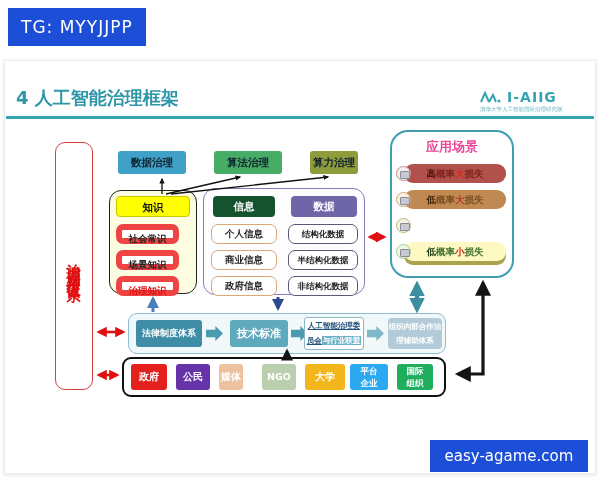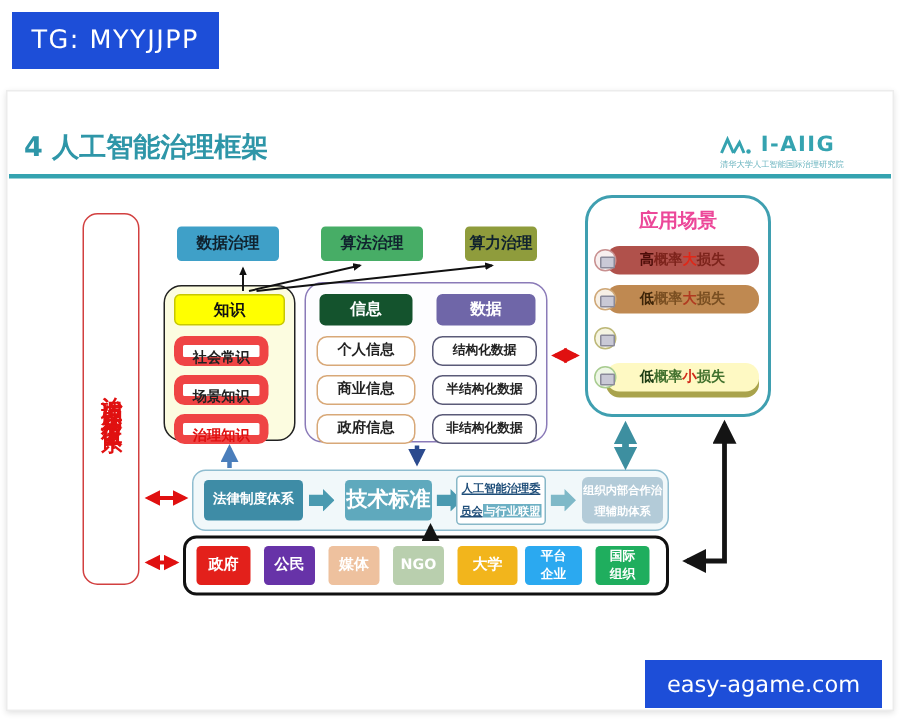--- a/index.html
+++ b/index.html
@@ -48,39 +48,39 @@
   #pill3{top:216px;background:#a9a34c;margin-top:30px;}#icon3{top:218px;background:#f5f4e2;border:1px solid #bdb878;}
   #pill4{top:242px;background:#fef9c3;}#icon4{top:244px;background:#eef6e6;border:1px solid #a8cc90;}
   #pill1 .s1{color:#4d0d08;}#pill1 .s2,#pill1 .s4{color:#7d241c;}#pill1 .s3{color:#e02818;}
   #pill2 .s1{color:#3d2408;}#pill2 .s2,#pill2 .s4{color:#7a4f22;}#pill2 .s3{color:#b03a20;}
   #pill3 .s1{color:#7a1a10;}#pill3 .s2,#pill3 .s4{color:#5d5a1d;}#pill3 .s3{color:#d02818;}
   #pill4 .s1{color:#1d3d14;}#pill4 .s2,#pill4 .s4{color:#42712e;}#pill4 .s3{color:#d02818;}
   
   #process-box{left:128px;top:313px;width:318px;height:41px;border:1.5px solid #8fbdd0;border-radius:9px;background:#f1f8fa;}
   .proc{top:320px;height:27px;border-radius:3px;color:#fff;font-weight:bold;text-align:center;}
   #proc-legal{left:136px;width:66px;background:#3e8ca6;font-size:9px;line-height:27px;}
-  #proc-tech{left:230px;width:58px;background:#5fa9bd;font-size:14px;line-height:27px;}
+  #proc-tech{left:230px;width:58px;background:#5fa9bd;font-size:11px;line-height:27px;}
   #proc-committee{left:304px;top:317px;width:60px;height:33px;background:#fff;border:1px solid #88b8c8;border-radius:3px;
                   font-size:7.5px;font-weight:bold;color:#1f4e79;line-height:15px;text-align:center;}
   #proc-committee .u{text-decoration:underline;}
   #proc-committee .hl{background:#6db0c4;color:#fff;padding:0 1px;}
   #proc-org{left:388px;top:318px;width:54px;height:31px;background:#b3cbd8;border-radius:4px;color:#fff;
             font-size:7.5px;font-weight:bold;line-height:14px;text-align:center;padding-top:2px;}
   .chev{top:326px;width:17px;height:15px;clip-path:polygon(0 25%,55% 25%,55% 0,100% 50%,55% 100%,55% 75%,0 75%);}
   #chev1{left:206px;background:#4a9ab0;}
   #chev2{left:291px;background:#4a9ab0;}
   #chev3{left:367px;background:#7fb9c8;}
   
   #stakeholders{left:122px;top:357px;width:324px;height:40px;border:2px solid #111;border-radius:9px;background:#fff;}
   .stake{top:364px;height:26px;border-radius:3px;color:#fff;font-weight:bold;text-align:center;}
   .stake.one{line-height:26px;font-size:10px;}
   .stake.two{line-height:12px;font-size:8.5px;padding-top:1px;}
   #st-gov{left:131px;width:36px;background:#e3201b;}
   #st-citizen{left:176px;width:34px;background:#6733a8;}
-  #st-media{left:219px;width:34px;background:#eec19e;}
+  #st-media{left:219px;width:24px;background:#eec19e;}
   #st-ngo{left:262px;width:34px;background:#b9cfae;font-size:9.5px;}
   #st-univ{left:305px;width:40px;background:#f2b51c;}
   #st-platform{left:350px;width:38px;background:#2ba9f0;}
   #st-intl{left:397px;width:36px;background:#1fae5e;}
   svg.layer{position:absolute;left:0;top:0;pointer-events:none;}
   #bg-layer{z-index:0;} #fg-layer{z-index:5;}
   .content{z-index:2;}
 </style>
 </head>
 <body>

